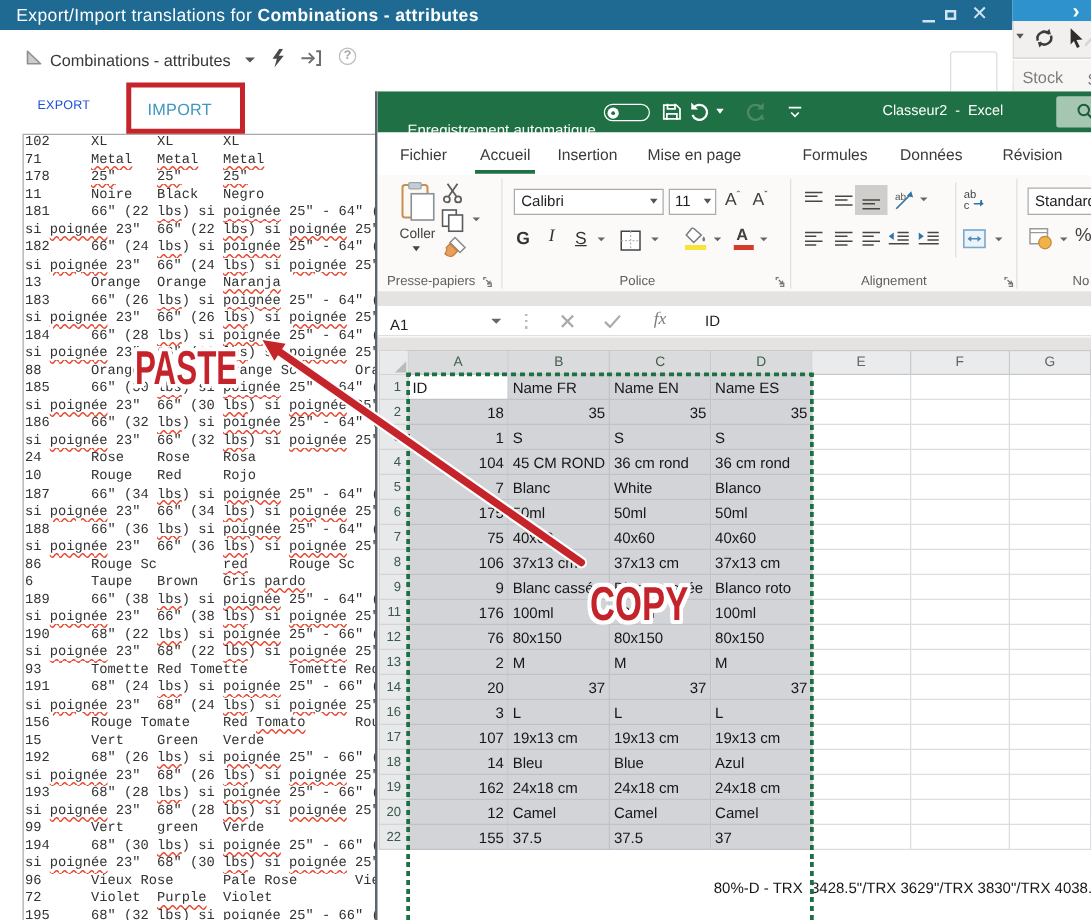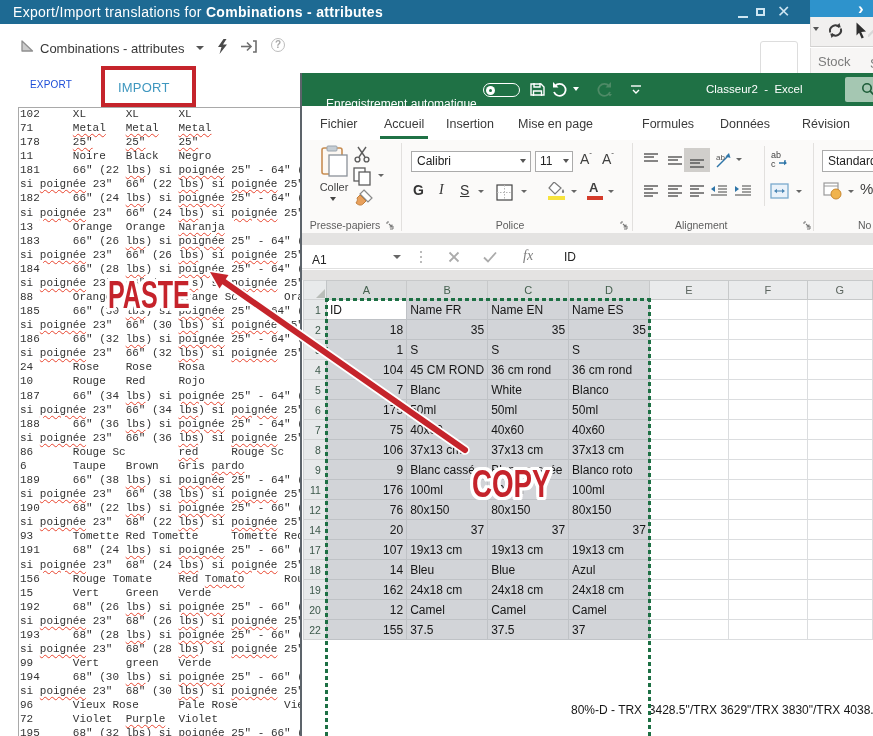--- a/index.html
+++ b/index.html
@@ -343,21 +343,21 @@
         <text x="0" y="17" font-size="9" fill="#444">c</text>
         <path d="M8 13 h6 v-3" stroke="#2e75a8" stroke-width="1.3" fill="none"></path>
         <path d="M8 13 l3-2.2 v4.4z" fill="#2e75a8" transform="translate(16,0) scale(-1,1) translate(-8,0)"></path>
       </svg>
 <svg style="position:absolute;left:468px;top:43px" width="19" height="16" viewBox="0 0 19 16">
         <rect x="1" y="1" width="17" height="14" fill="#eaf2fa" stroke="#79a9cd" stroke-width="1.3"></rect>
         <path d="M5 8 h9" stroke="#4d88b5" stroke-width="1.1"></path>
         <path d="M4 8 l3-2.3v4.6z M15 8 l-3-2.3v4.6z" fill="#4d88b5"></path>
       </svg>
 <span style="position:absolute;left:494px;top:50px;width:0;height:0;border-left:3px solid transparent;border-right:3px solid transparent;border-top:3.5px solid #666"></span>
-<span style="position:absolute;left:373px;top:79px;width:80px;font-size:10.5px;color:#5e5e5e">Alignement</span>
+<span style="position:absolute;left:373px;top:79px;width:80px;text-align:center;font-size:10.5px;color:#5e5e5e">Alignement</span>
 <svg style="position:absolute;left:501px;top:81px" width="9" height="9" viewBox="0 0 9 9">
         <g stroke="#777" fill="none">
           <path d="M1 3 v-2 h2 M7 5 v3 h-3"></path>
           <path d="M3 3 l3 3 M6 3.6 V6 H3.6" stroke-width="1.1"></path>
         </g>
       </svg>
 <span style="position:absolute;left:511px;top:3px;width:1px;height:88px;background:#e2e0de"></span>
 <span style="position:absolute;left:520px;top:10px;width:53px;height:22px;border:1px solid #ababab;background:#fff"></span>
 <span style="position:absolute;left:526px;top:14px;font-size:12px;color:#222">Standard</span>
 <svg style="position:absolute;left:521px;top:42px" width="20" height="18" viewBox="0 0 20 18">
@@ -514,25 +514,45 @@
           <th class="rh">12</th>
           <td class="s r">76</td>
           <td class="s">80x150</td>
           <td class="s">80x150</td>
           <td class="s">80x150</td>
           <td></td>
           <td></td>
           <td></td>
         </tr>
 <tr style="height:20px">
+          <th class="rh">13</th>
+          <td class="s r">2</td>
+          <td class="s">M</td>
+          <td class="s">M</td>
+          <td class="s">M</td>
+          <td></td>
+          <td></td>
+          <td></td>
+        </tr>
+<tr style="height:20px">
           <th class="rh">14</th>
           <td class="s r">20</td>
           <td class="s r">37</td>
           <td class="s r">37</td>
           <td class="s r">37</td>
+          <td></td>
+          <td></td>
+          <td></td>
+        </tr>
+<tr style="height:20px">
+          <th class="rh">16</th>
+          <td class="s r">3</td>
+          <td class="s">L</td>
+          <td class="s">L</td>
+          <td class="s">L</td>
           <td></td>
           <td></td>
           <td></td>
         </tr>
 <tr style="height:20px">
           <th class="rh">17</th>
           <td class="s r">107</td>
           <td class="s">19x13 cm</td>
           <td class="s">19x13 cm</td>
           <td class="s">19x13 cm</td>

